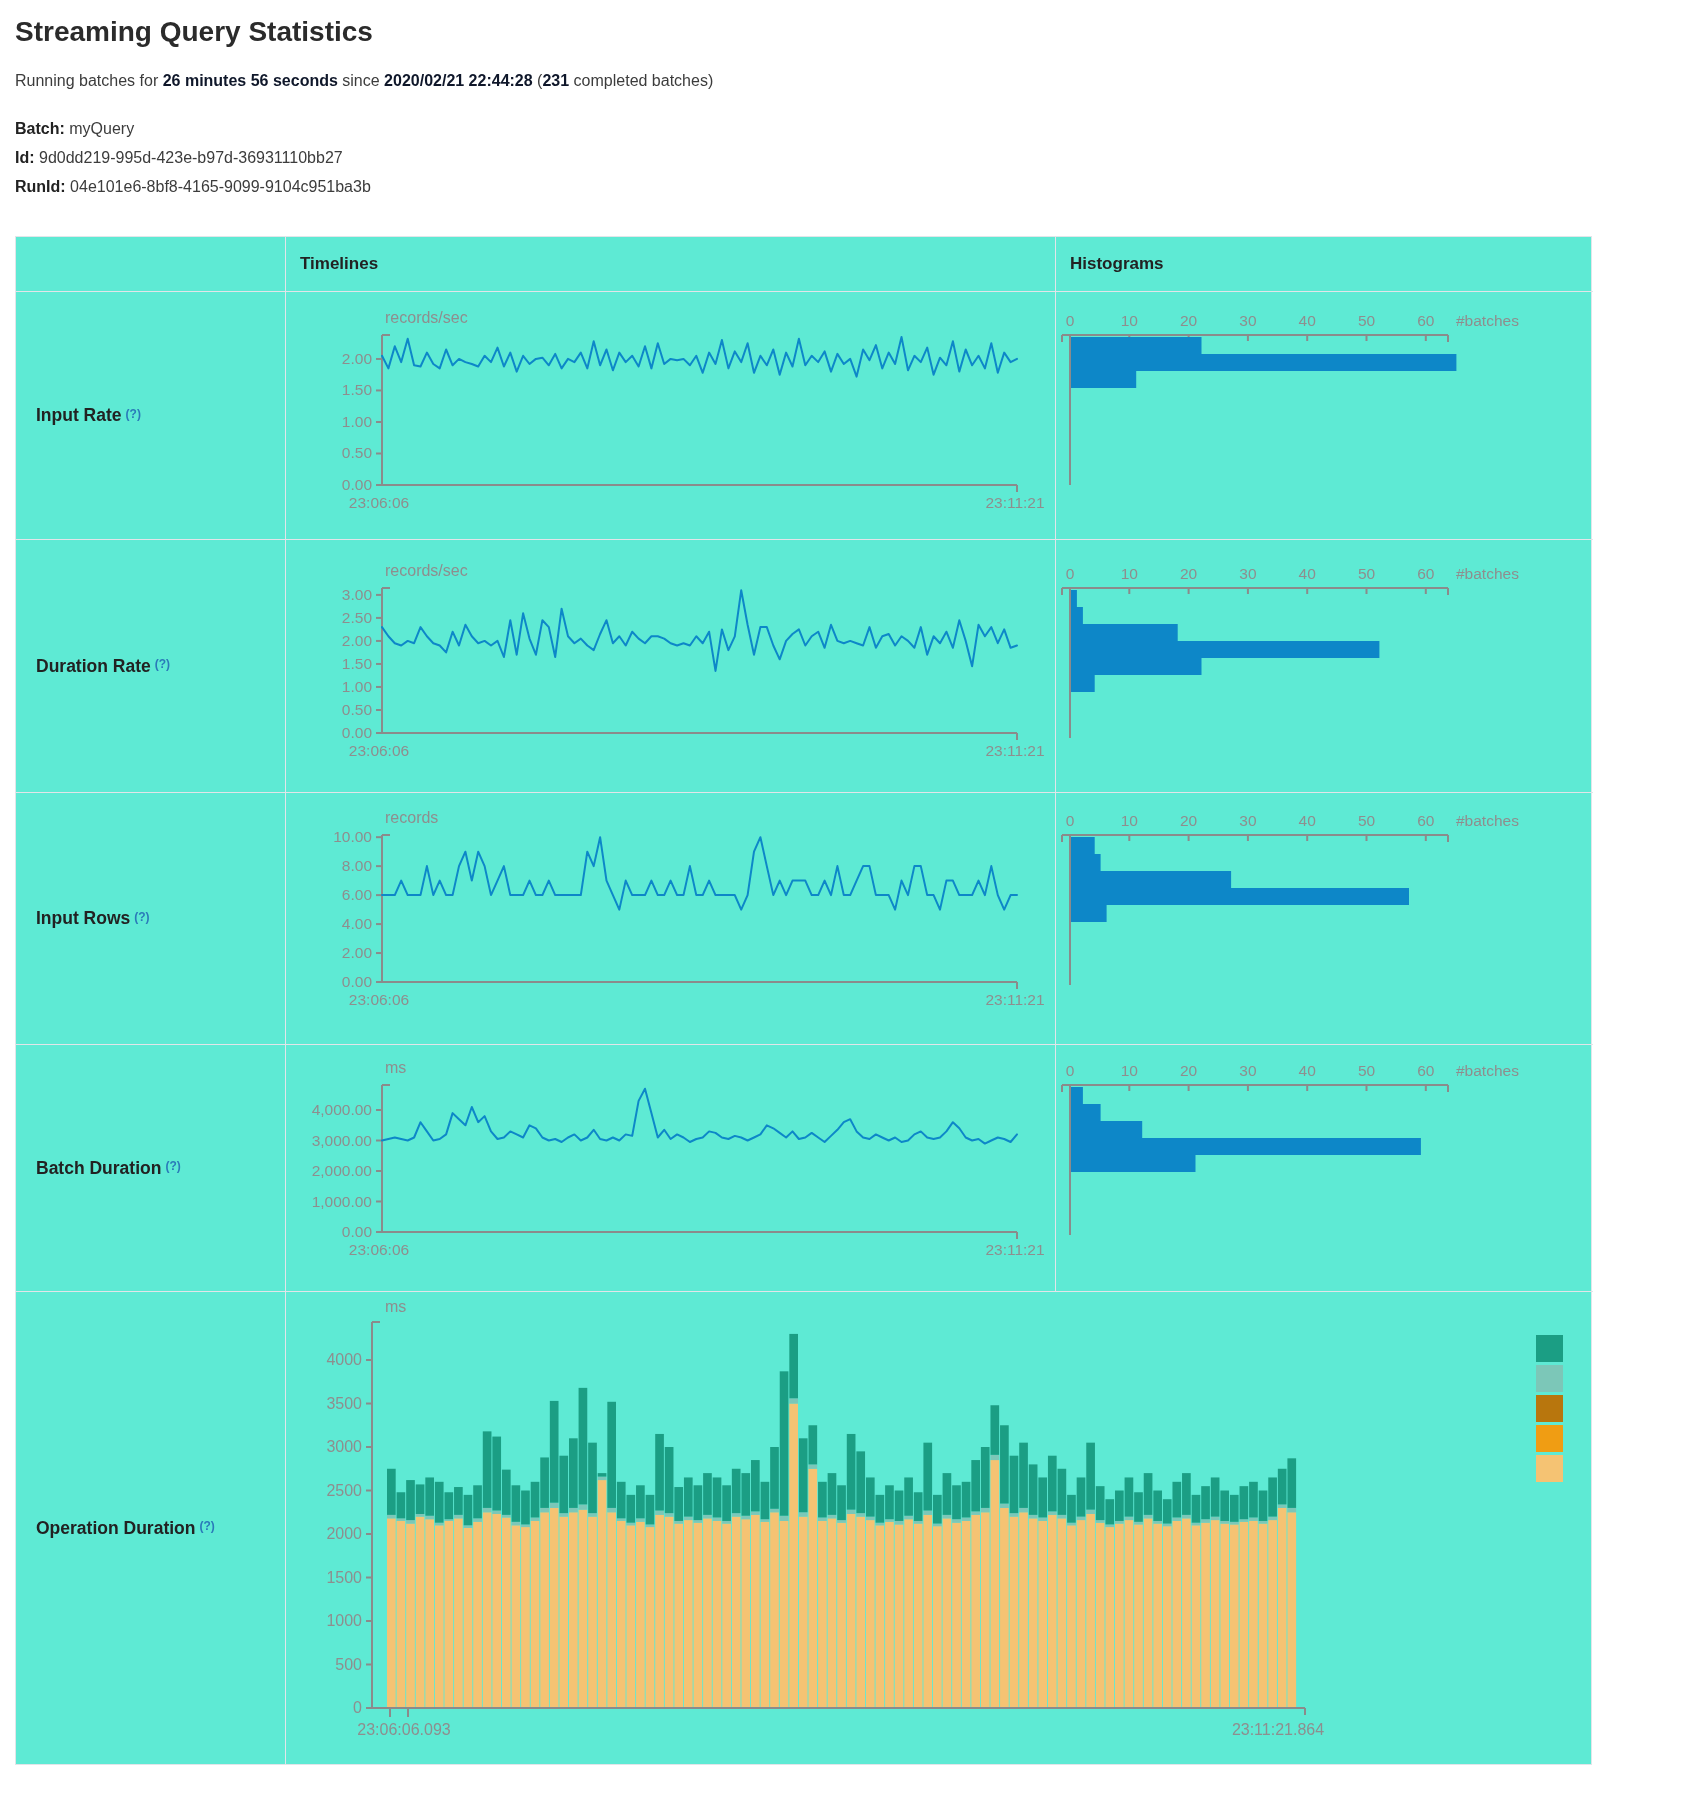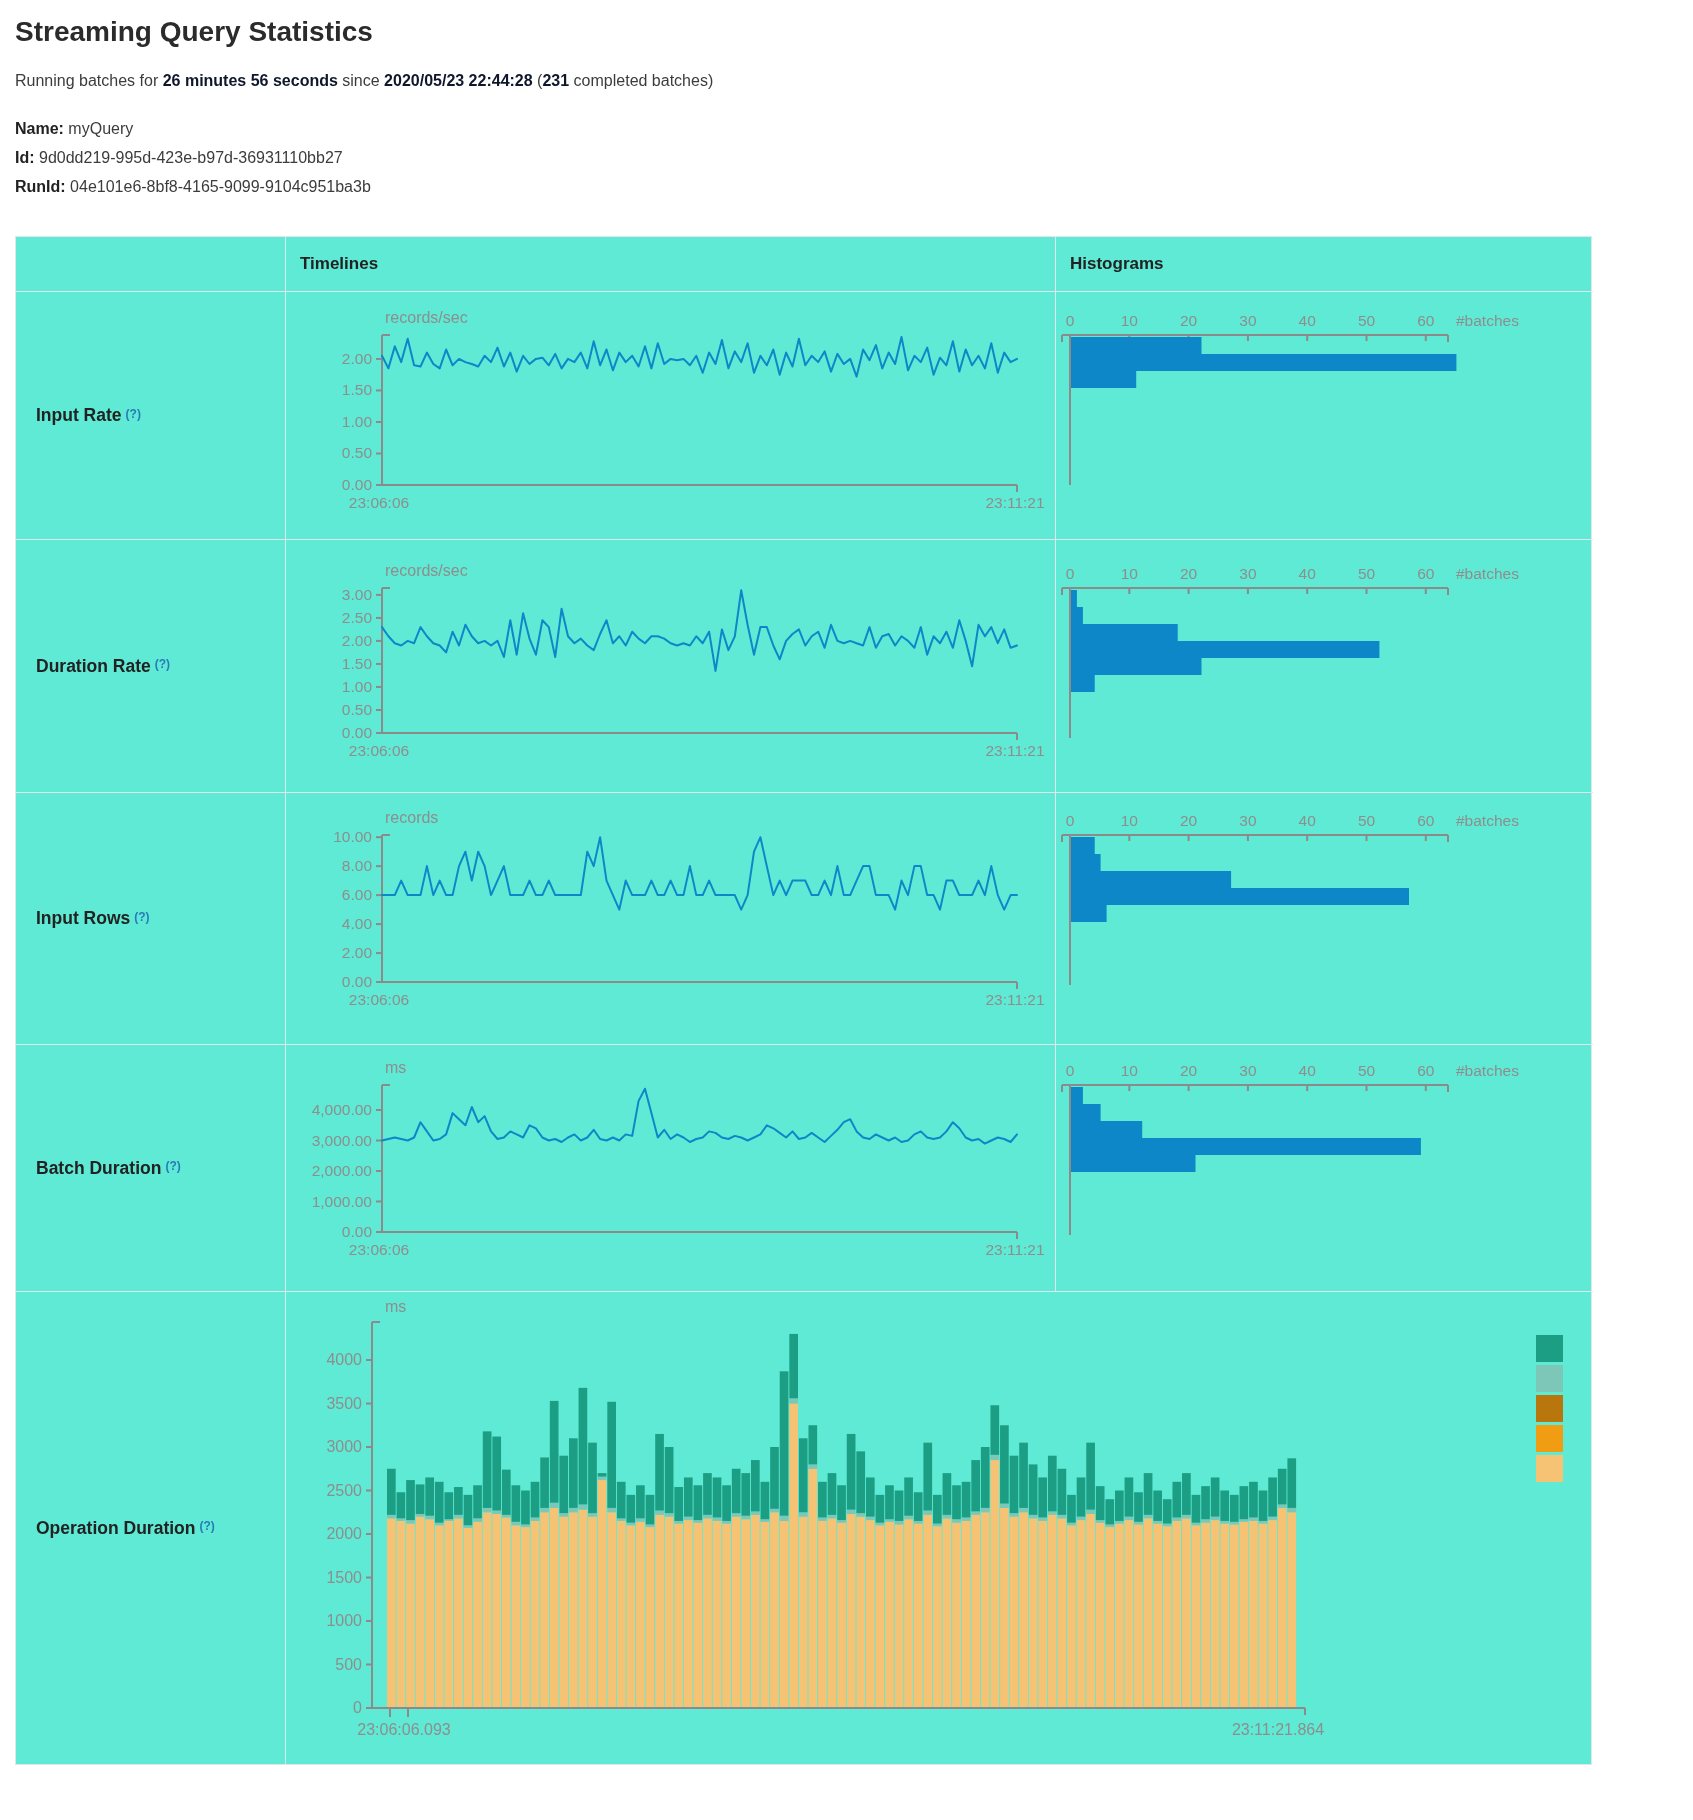--- a/index.html
+++ b/index.html
@@ -21,24 +21,24 @@
   .label-cell{display:flex;align-items:center;padding-left:20px;font-weight:bold;font-size:17.5px;color:#222;}
   .label-cell sup{font-size:12px;color:#2a7ab9;font-weight:bold;margin-left:4px;position:relative;top:-2px;}
   .chart-cell svg{position:absolute;left:0;top:0;}
   .span2{grid-column:2/4;}
 </style>
 </head>
 <body>
 
 <h1 class="page-title">Streaming Query Statistics</h1>
 
-<div class="subtitle"><span>Running batches for </span><b>26 minutes 56 seconds</b><span> since </span><b>2020/05/23 22:44:28</b><span> (</span><b>231</b><span> completed batches)</span></div>
+<div class="subtitle"><span>Running batches for </span><b>26 minutes 56 seconds</b><span> since </span><b>2020/02/21 22:44:28</b><span> (</span><b>231</b><span> completed batches)</span></div>
 
 <div class="meta">
-  <div class="meta-line"><b>Name:</b><span> myQuery</span></div>
+  <div class="meta-line"><b>Batch:</b><span> myQuery</span></div>
   <div class="meta-line"><b>Id:</b><span> 9d0dd219-995d-423e-b97d-36931110bb27</span></div>
   <div class="meta-line"><b>RunId:</b><span> 04e101e6-8bf8-4165-9099-9104c951ba3b</span></div>
 </div>
 
 <div class="grid">
 
   <div class="cell no-l no-t head-cell"></div>
   <div class="cell no-t head-cell">
       <span>Timelines</span>
     </div>

